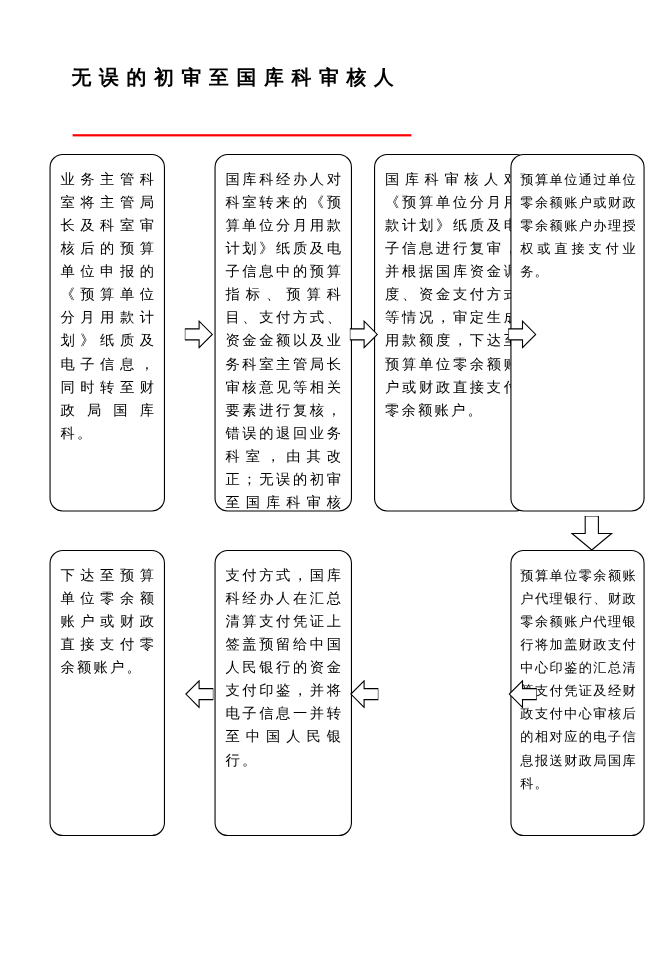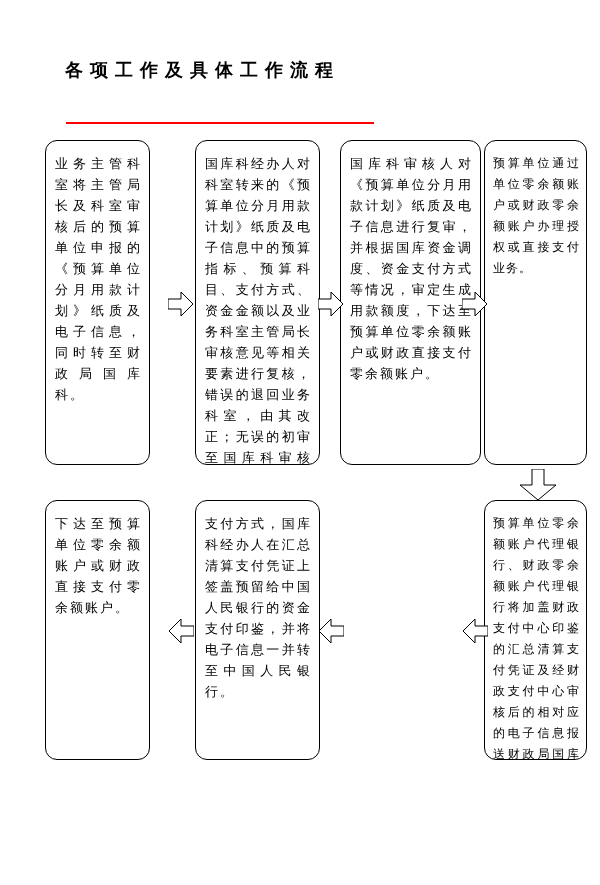--- a/index.html
+++ b/index.html
@@ -36,37 +36,37 @@
     padding:12px 6px 0 8px;
     font-size:12px;
     letter-spacing:1px;
   }
 
   .row1{top:140px;height:325px;}
   .row2{top:500px;height:260px;}
   .col1{left:45px;width:105px;}
   .col2{left:195px;width:125px;}
   .col3{left:340px;width:141px;}
-  .col4{left:484px;width:103px;}
+  .col4{left:464px;width:122px;}
 
   .arrow{position:absolute;width:26px;height:26px;}
   .arrow svg{display:block;}
   .arrow-r1{top:291px;}
   .arrow-r2{top:618px;}
   .ar-a{left:168px;}
   .ar-b{left:318px;}
   .ar-c{left:462px;}
   .arrow-down{position:absolute;left:518px;top:469px;width:40px;height:32px;}
 </style>
 </head>
 <body>
 
 <div id="page">
 
-  <div class="doc-title">各项工作及具体工作流程</div>
+  <div class="doc-title">无误的初审至国库科审核人</div>
   <div class="red-underline"></div>
 
   <div class="flow-box row1 col1">
     <span>业务主管科室将主管局长及科室审核后的预算单位申报的《预算单位分月用款计划》纸质及电子信息，同时转至财政局国库科。</span>
   </div>
   <div class="flow-box row1 col2">
     <span>国库科经办人对科室转来的《预算单位分月用款计划》纸质及电子信息中的预算指标、预算科目、支付方式、资金金额以及业务科室主管局长审核意见等相关要素进行复核，错误的退回业务科室，由其改正；无误的初审至国库科审核人。</span>
   </div>
   <div class="flow-box row1 col3">
     <span>国库科审核人对《预算单位分月用款计划》纸质及电子信息进行复审，并根据国库资金调度、资金支付方式等情况，审定生成用款额度，下达至预算单位零余额账户或财政直接支付零余额账户。</span>

